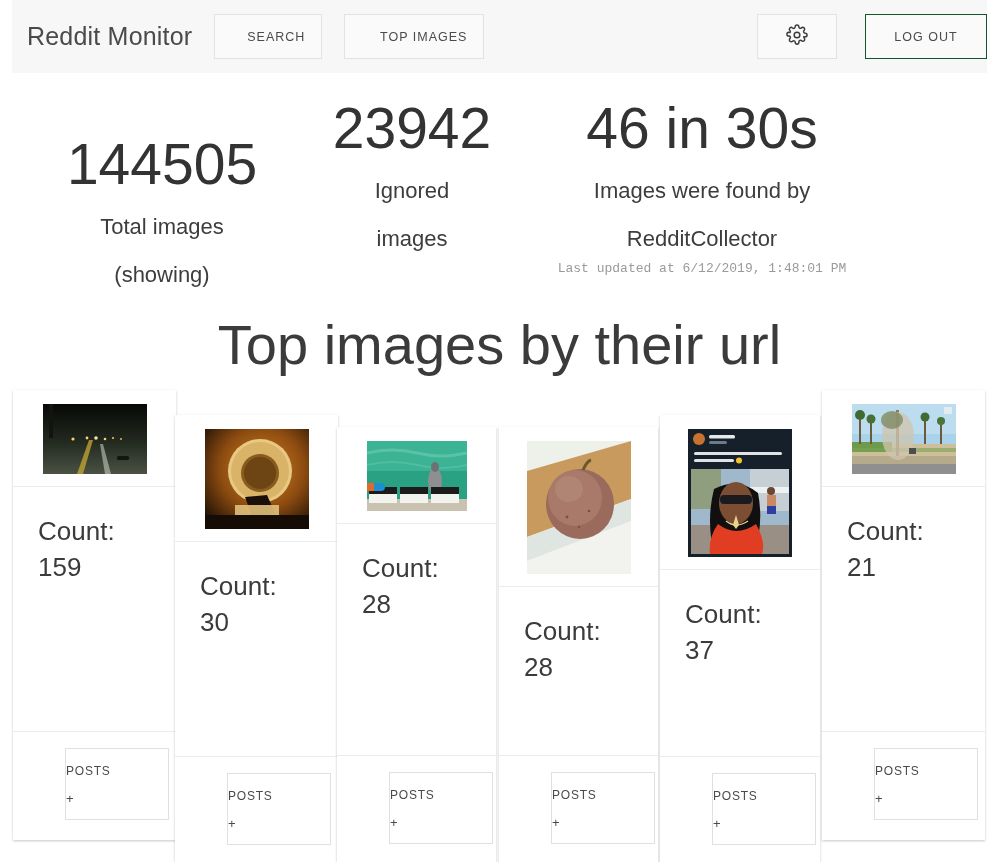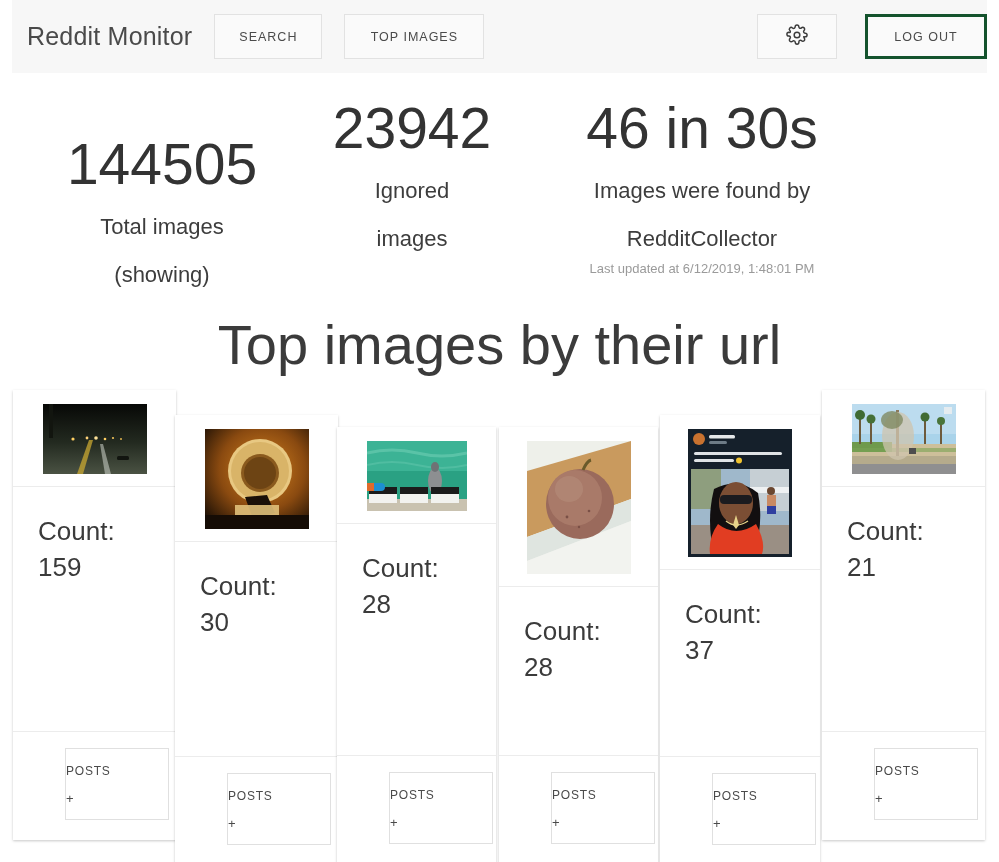--- a/index.html
+++ b/index.html
@@ -31,37 +31,37 @@
     margin-left: 22px;
     height: 45px;
     min-width: 108px;
     padding: 0 16px;
     background: #fafafa;
     border: 1px solid #e2e2e2;
     color: #4a4a4a;
     font-size: 12.5px;
     letter-spacing: 1px;
     font-family: "Liberation Sans", sans-serif;
-    display: flex; align-items: center; justify-content: center;
+    display: flex; align-items: center; justify-content: flex-end;
     cursor: pointer;
   }
   .nav-btn.topimages { min-width: 140px; }
   .spacer { flex: 1 1 auto; }
   .icon-btn {
     height: 45px; width: 80px;
     background: #fafafa;
     border: 1px solid #e2e2e2;
     display: flex; align-items: center; justify-content: center;
     cursor: pointer;
     margin-right: 28px;
   }
   .logout-btn {
     height: 45px; min-width: 122px;
     background: #fafafa;
-    border: 3px solid #14532d;
+    border: 1px solid #14532d;
     color: #4a4a4a;
     font-size: 12.5px;
     letter-spacing: 1px;
     display: flex; align-items: center; justify-content: center;
     cursor: pointer;
     margin-right: 0px;
   }
 
   
   .stats {
@@ -74,21 +74,21 @@
   .stat-3 { width: 330px; margin-left: 25px; }
   .stat-value {
     font-size: 57px; line-height: 66px; font-weight: 400;
     color: #333; white-space: nowrap;
   }
   .stat-label {
     font-size: 22px; line-height: 36px; color: #3d3d3d;
     margin-top: 12px;
   }
   .stat-sub {
-    font-size: 13px; color: #9a9a9a; margin-top: 4px;
+    font-size: 13px; color: #9a9a9a; margin-top: 4px; font-family: Liberation Mono, monospace;
   }
 
   
   .section-title {
     position: absolute; top: 312px; left: 0; width: 999px;
     text-align: center;
     font-size: 56px; font-weight: 400; color: #3b3b3b;
   }
 
   

